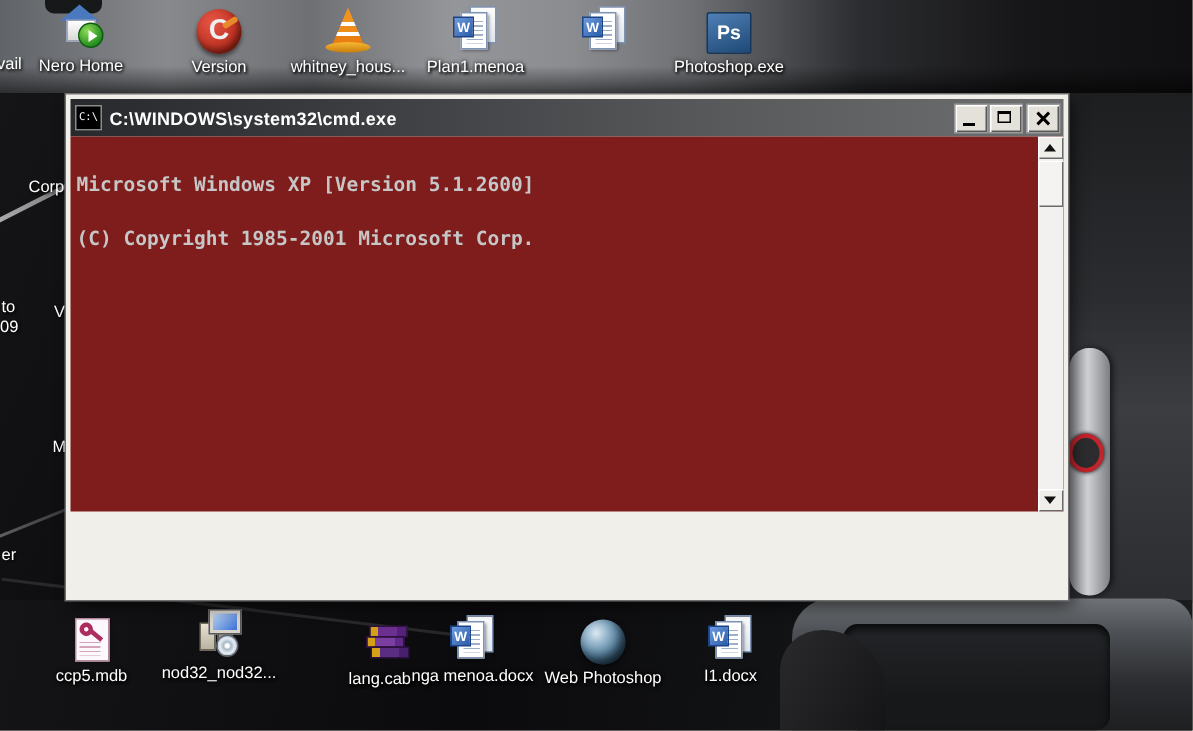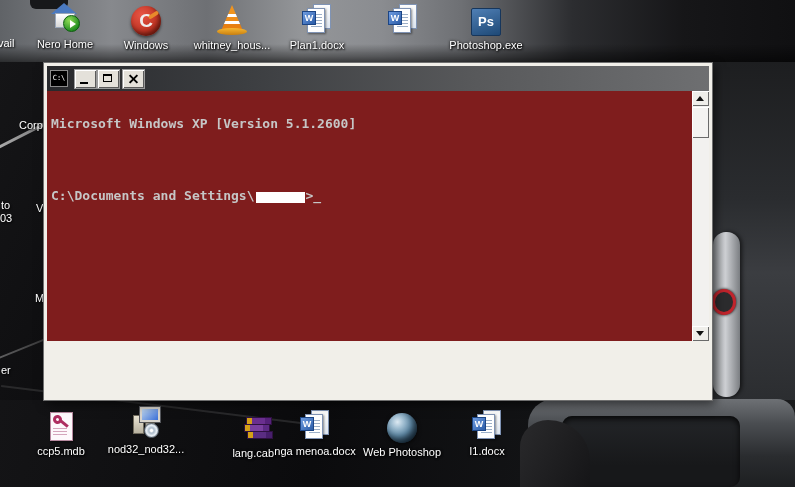--- a/index.html
+++ b/index.html
@@ -144,46 +144,46 @@
   <div class="wp wp-bottom"></div>
   <div class="wp wp-console-outer"></div>
   <div class="wp wp-console-inner"></div>
   <div class="wp wp-seat-blob"></div>
   <div class="wp wp-bottom-streak"></div>
 </div>
 
 <div class="partial-label" style="left:-2px;top:37px;">vail</div>
 <div class="partial-label" style="left:19px;top:119px;">Corp</div>
 <div class="partial-label" style="left:1px;top:199px;">to</div>
-<div class="partial-label" style="left:0px;top:212px;">03</div>
+<div class="partial-label" style="left:0px;top:212px;">09</div>
 <div class="partial-label" style="left:36px;top:202px;">VI</div>
 <div class="partial-label" style="left:35px;top:292px;">M</div>
 <div class="partial-label" style="left:1px;top:364px;">er</div>
 
-<div class="icon-cell" style="left:23px;top:1px;">
+<div class="icon-cell" style="left:12px;top:1px;">
   <div class="icon-art">
       <div class="ico-nero">
     <div class="roof"></div>
         <div class="house"></div>
     <div class="play">
           <div class="tri"></div>
         </div>
   </div>
     </div>
   <div class="icon-label">Nero Home</div>
 </div>
 
 <div class="icon-cell" style="left:104px;top:2px;">
   <div class="icon-art">
       <div class="ico-ccl">
     <div class="cltr">C</div>
         <div class="accent"></div>
   </div>
     </div>
-  <div class="icon-label">Windows</div>
+  <div class="icon-label">Version</div>
 </div>
 
 <div class="icon-cell" style="left:190px;top:2px;">
   <div class="icon-art">
       <div class="ico-cone">
     <div class="tri"></div>
         <div class="base"></div>
   </div>
     </div>
   <div class="icon-label">whitney_hous...</div>
@@ -192,21 +192,21 @@
 <div class="icon-cell" style="left:275px;top:2px;">
   <div class="icon-art">
       <div class="ico-word">
     <div class="pg2"></div>
         <div class="pg1">
           <div class="txtlines"></div>
         </div>
     <div class="wbadge">W</div>
   </div>
     </div>
-  <div class="icon-label">Plan1.docx</div>
+  <div class="icon-label">Plan1.menoa</div>
 </div>
 
 <div class="icon-cell" style="left:361px;top:2px;">
   <div class="icon-art">
       <div class="ico-word">
     <div class="pg2"></div>
         <div class="pg1">
           <div class="txtlines"></div>
         </div>
     <div class="wbadge">W</div>
@@ -287,36 +287,37 @@
         </div>
     <div class="wbadge">W</div>
   </div>
     </div>
   <div class="icon-label">I1.docx</div>
 </div>
 
 <div class="cmd-window">
   <div class="titlebar">
     <div class="cmd-ico">C:\</div>
+    <div class="title-text">C:\WINDOWS\system32\cmd.exe</div>
     <div class="win-btn">
         <span class="glyph-min"></span>
       </div>
     <div class="win-btn">
         <span class="glyph-max"></span>
       </div>
     <div class="win-btn close">
       <span class="glyph-x1"></span>
       <span class="glyph-x2"></span>
     </div>
   </div>
   <div class="client">
     <div class="term">
       <div class="t-line">Microsoft Windows XP [Version 5.1.2600]</div>
+      <div class="t-line">(C) Copyright 1985-2001 Microsoft Corp.</div>
       <div class="t-line">&nbsp;</div>
-      <div class="t-line"><span>C:\Documents and Settings\</span><span class="redact"></span><span>&gt;</span><span>_</span></div>
     </div>
     <div class="sbar">
       <div class="sb-btn sb-up">
           <span class="arr-up"></span>
         </div>
       <div class="sb-thumb"></div>
       <div class="sb-btn sb-down">
           <span class="arr-down"></span>
         </div>
     </div>

